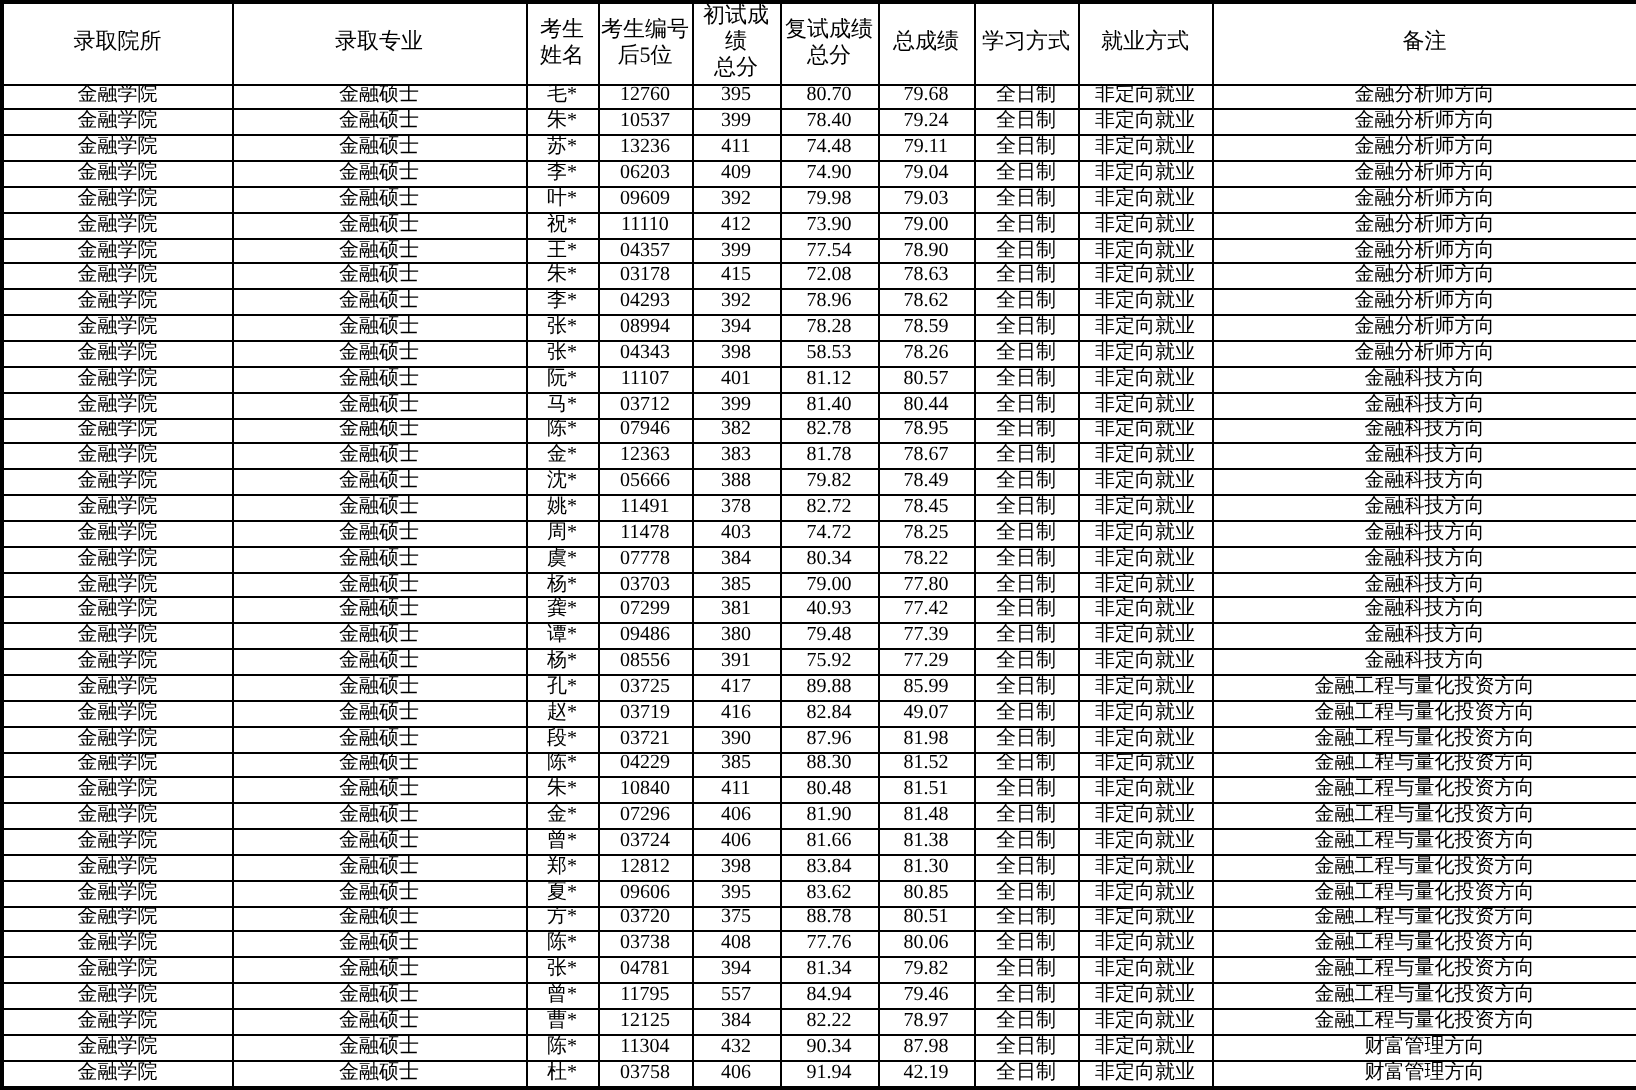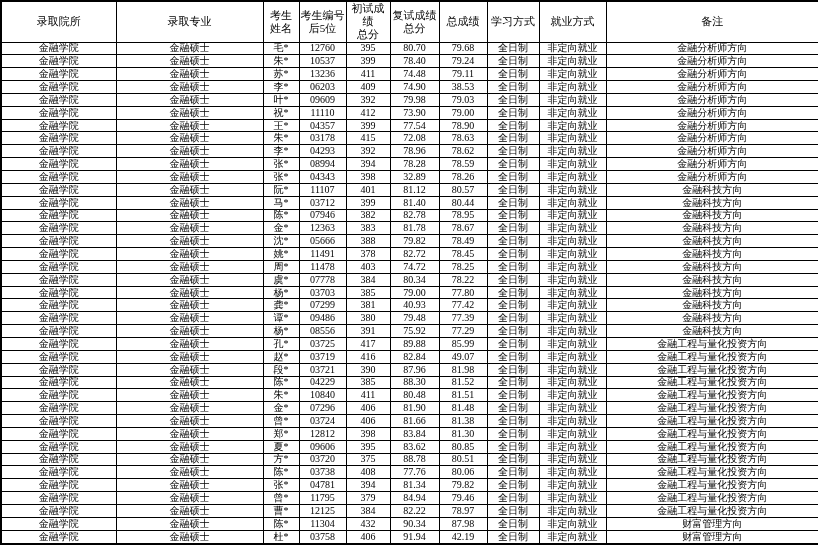--- a/index.html
+++ b/index.html
@@ -114,21 +114,21 @@
         <td>非定向就业</td>
         <td>金融分析师方向</td>
       </tr>
       <tr>
         <td>金融学院</td>
         <td>金融硕士</td>
         <td>李*</td>
         <td>06203</td>
         <td>409</td>
         <td>74.90</td>
-        <td>38.53</td>
+        <td>79.04</td>
         <td>全日制</td>
         <td>非定向就业</td>
         <td>金融分析师方向</td>
       </tr>
       <tr>
         <td>金融学院</td>
         <td>金融硕士</td>
         <td>叶*</td>
         <td>09609</td>
         <td>392</td>
@@ -197,21 +197,21 @@
         <td>全日制</td>
         <td>非定向就业</td>
         <td>金融分析师方向</td>
       </tr>
       <tr>
         <td>金融学院</td>
         <td>金融硕士</td>
         <td>张*</td>
         <td>04343</td>
         <td>398</td>
-        <td>32.89</td>
+        <td>58.53</td>
         <td>78.26</td>
         <td>全日制</td>
         <td>非定向就业</td>
         <td>金融分析师方向</td>
       </tr>
       <tr>
         <td>金融学院</td>
         <td>金融硕士</td>
         <td>阮*</td>
         <td>11107</td>
@@ -496,21 +496,21 @@
         <td>79.82</td>
         <td>全日制</td>
         <td>非定向就业</td>
         <td>金融工程与量化投资方向</td>
       </tr>
       <tr>
         <td>金融学院</td>
         <td>金融硕士</td>
         <td>曾*</td>
         <td>11795</td>
-        <td>379</td>
+        <td>557</td>
         <td>84.94</td>
         <td>79.46</td>
         <td>全日制</td>
         <td>非定向就业</td>
         <td>金融工程与量化投资方向</td>
       </tr>
       <tr>
         <td>金融学院</td>
         <td>金融硕士</td>
         <td>曹*</td>

